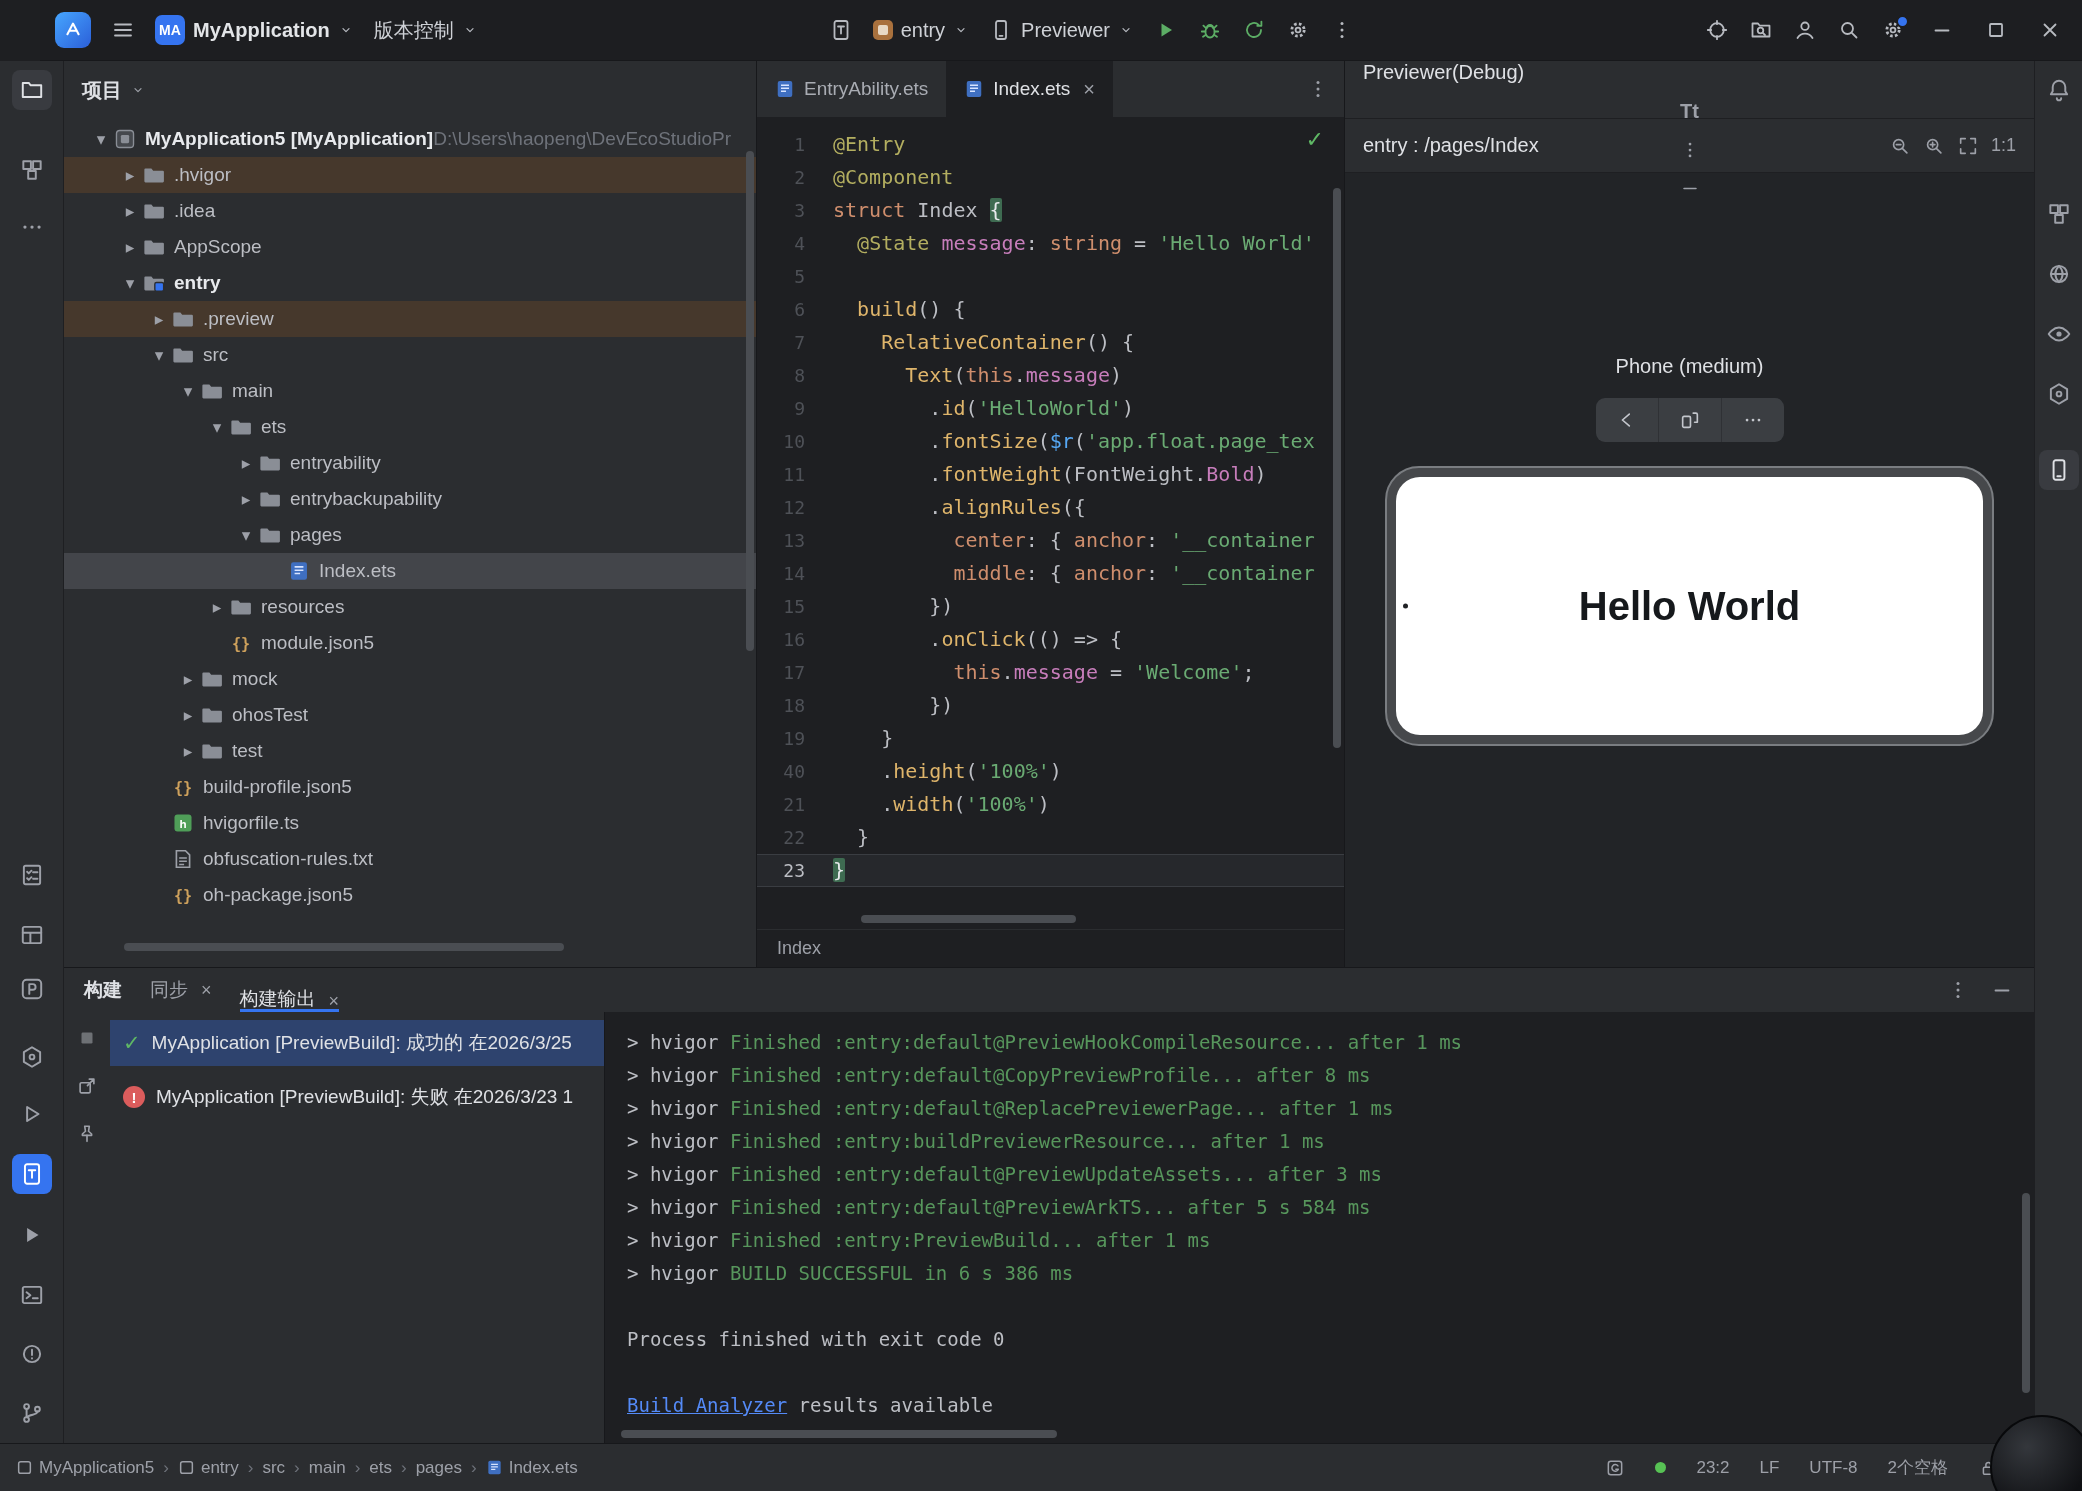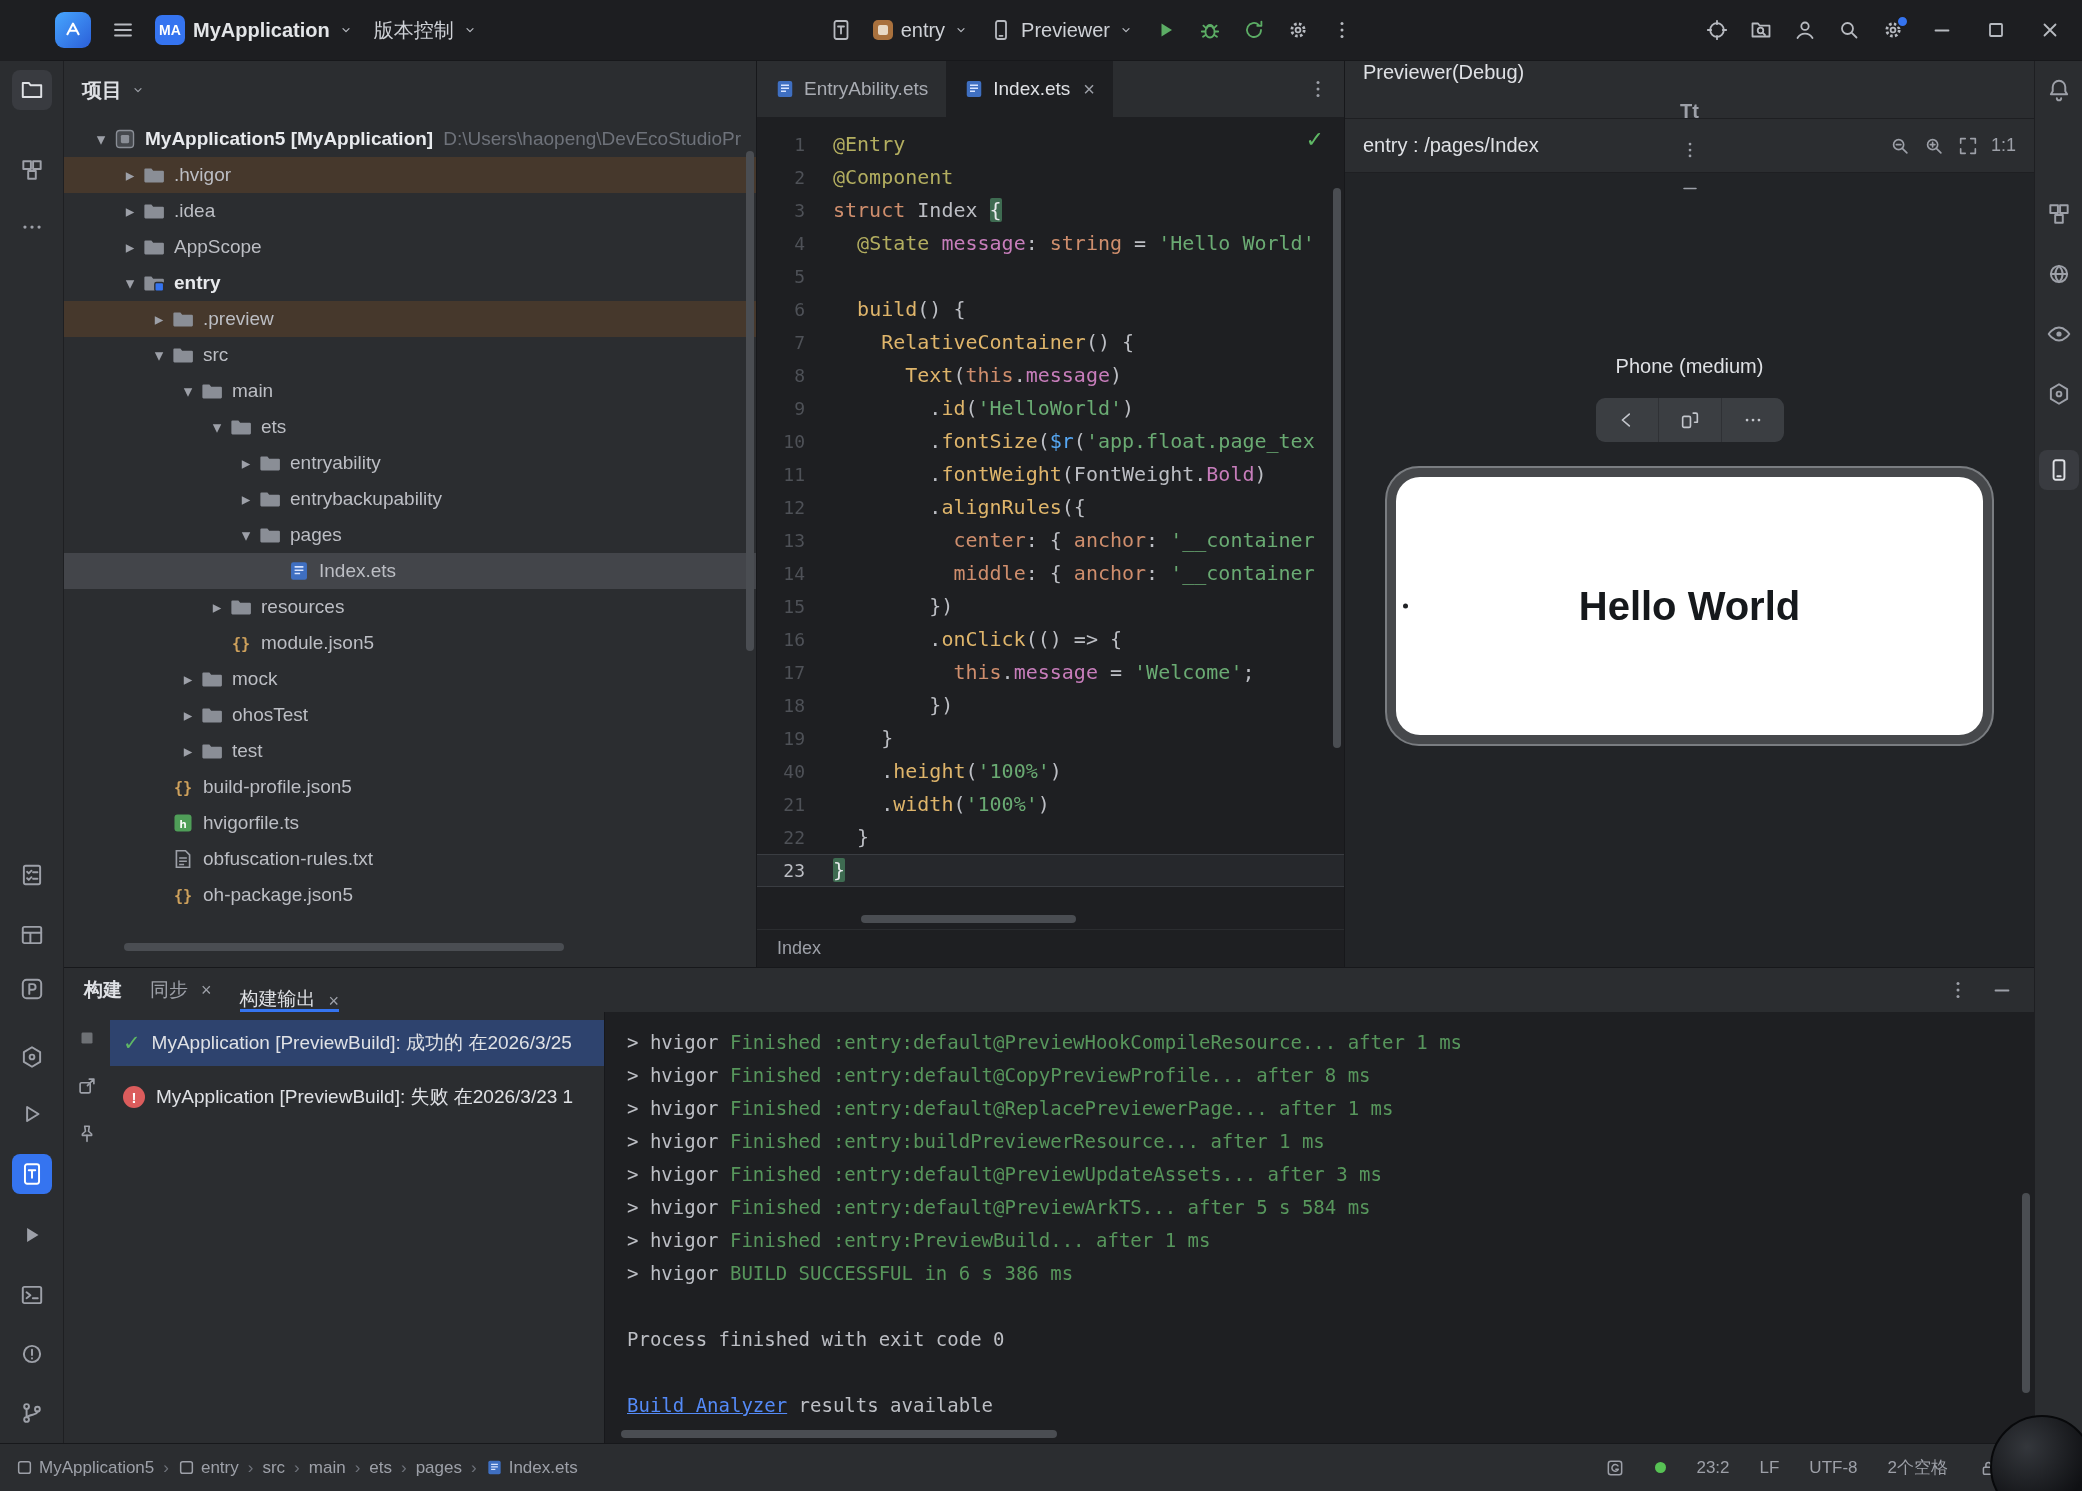--- a/index.html
+++ b/index.html
@@ -56,21 +56,21 @@
                   color:#dfe1e5; font-weight:700; font-size:20px; }
   .panel-header .ui-icon { color:#9da0a8; }
   .tree { position:absolute; top:60px; left:0; right:0; }
   .tree-row { height:36px; display:flex; align-items:center; white-space:nowrap; font-size:19px; color:#bcbec4; }
   .tree-row.selected { background:#43454a; }
   .tree-row.excluded { background:#46382c; }
   .chevron { flex:0 0 26px; width:26px; text-align:center; color:#9da0a8; font-size:17px; }
   .ficon { display:inline-flex; width:22px; height:22px; flex:0 0 22px; margin-right:9px; }
   .ficon svg { width:100%; height:100%; }
   .tree-label.bold { color:#e8eaed; font-weight:700; }
-  .tree-hint { color:#6e727a; margin-left:10px; }
+  .tree-hint { color:#6e727a; margin-left:0; }
 
   .scroll-v, .scroll-h { position:absolute; background:#4a4d52; border-radius:4px; }
 
   
   .editor { position:absolute; left:756px; top:61px; width:589px; height:906px; background:#1e1f22;
             border-left:1px solid #17181b; border-right:1px solid #17181b; }
   .tabbar { height:57px; background:#2b2d30; display:flex; align-items:stretch; border-bottom:1px solid #1e1f22; }
   .tab { display:flex; align-items:center; gap:9px; padding:0 18px; font-size:19px; color:#a9acb3; }
   .tab.active { background:#1e1f22; color:#dfe1e5; }
   .tab .ficon { margin-right:0; width:20px; height:20px; flex:0 0 20px; }

